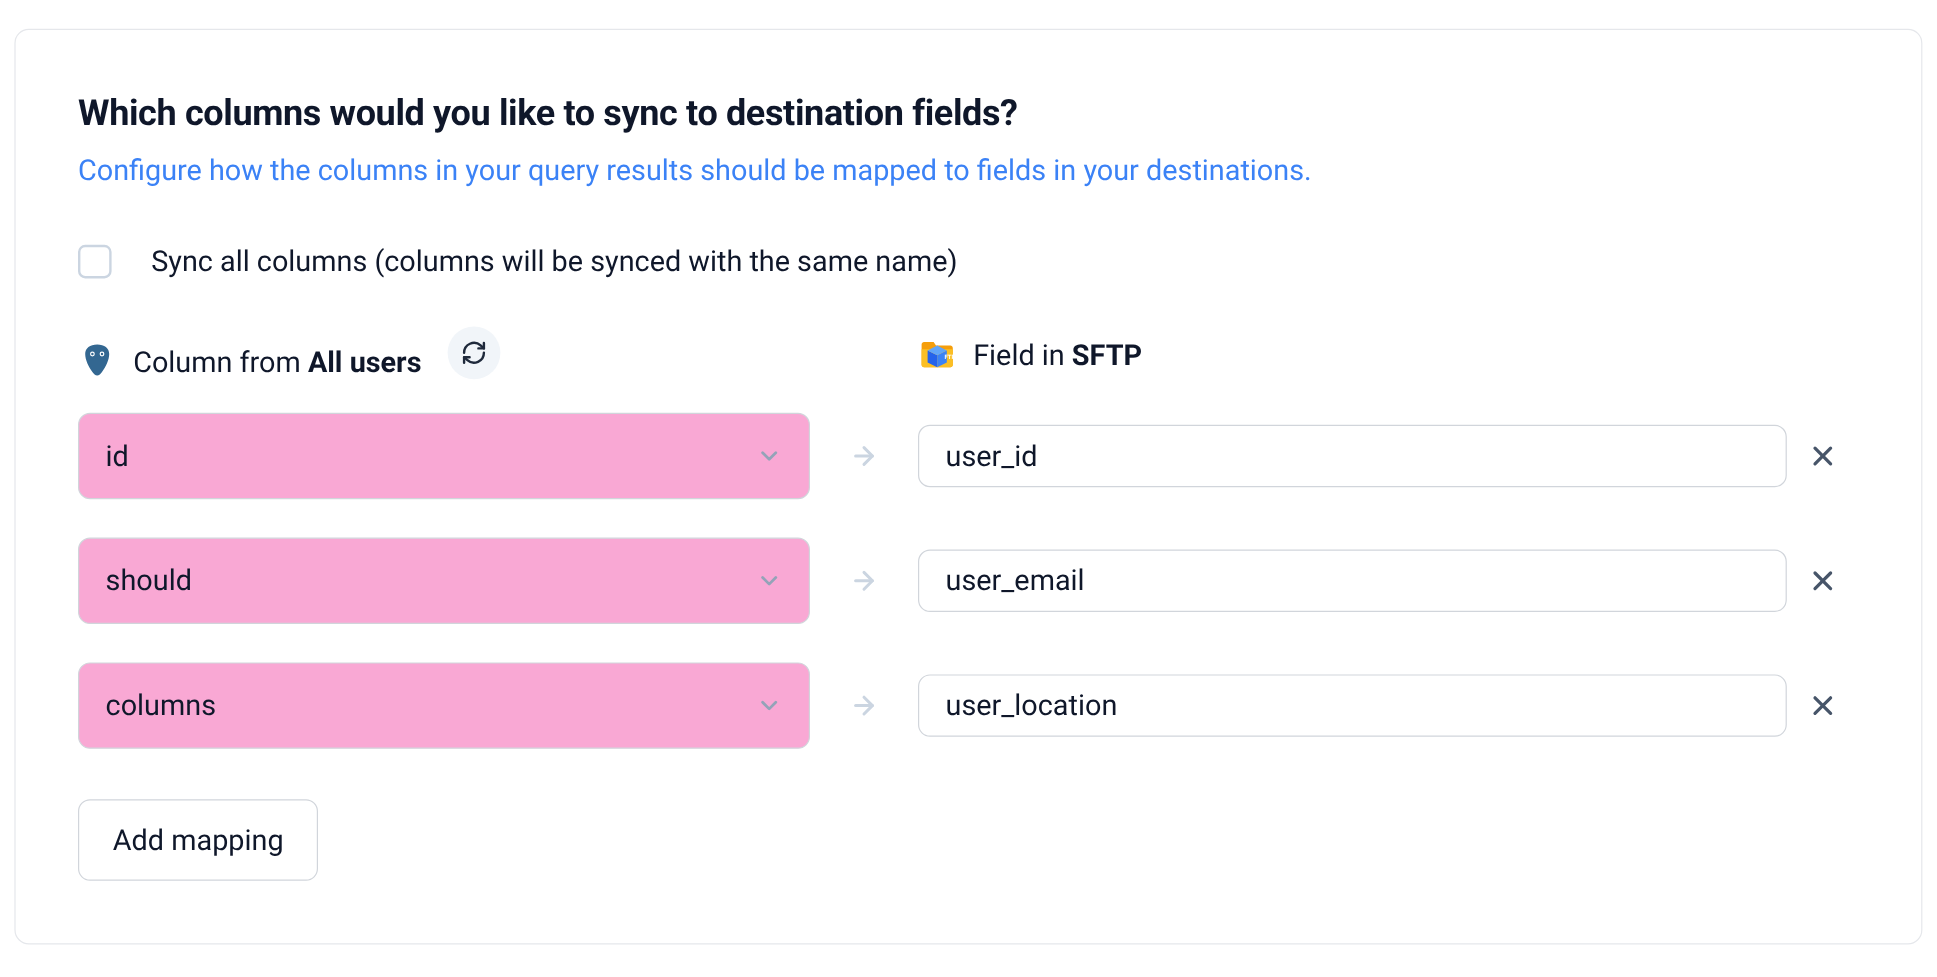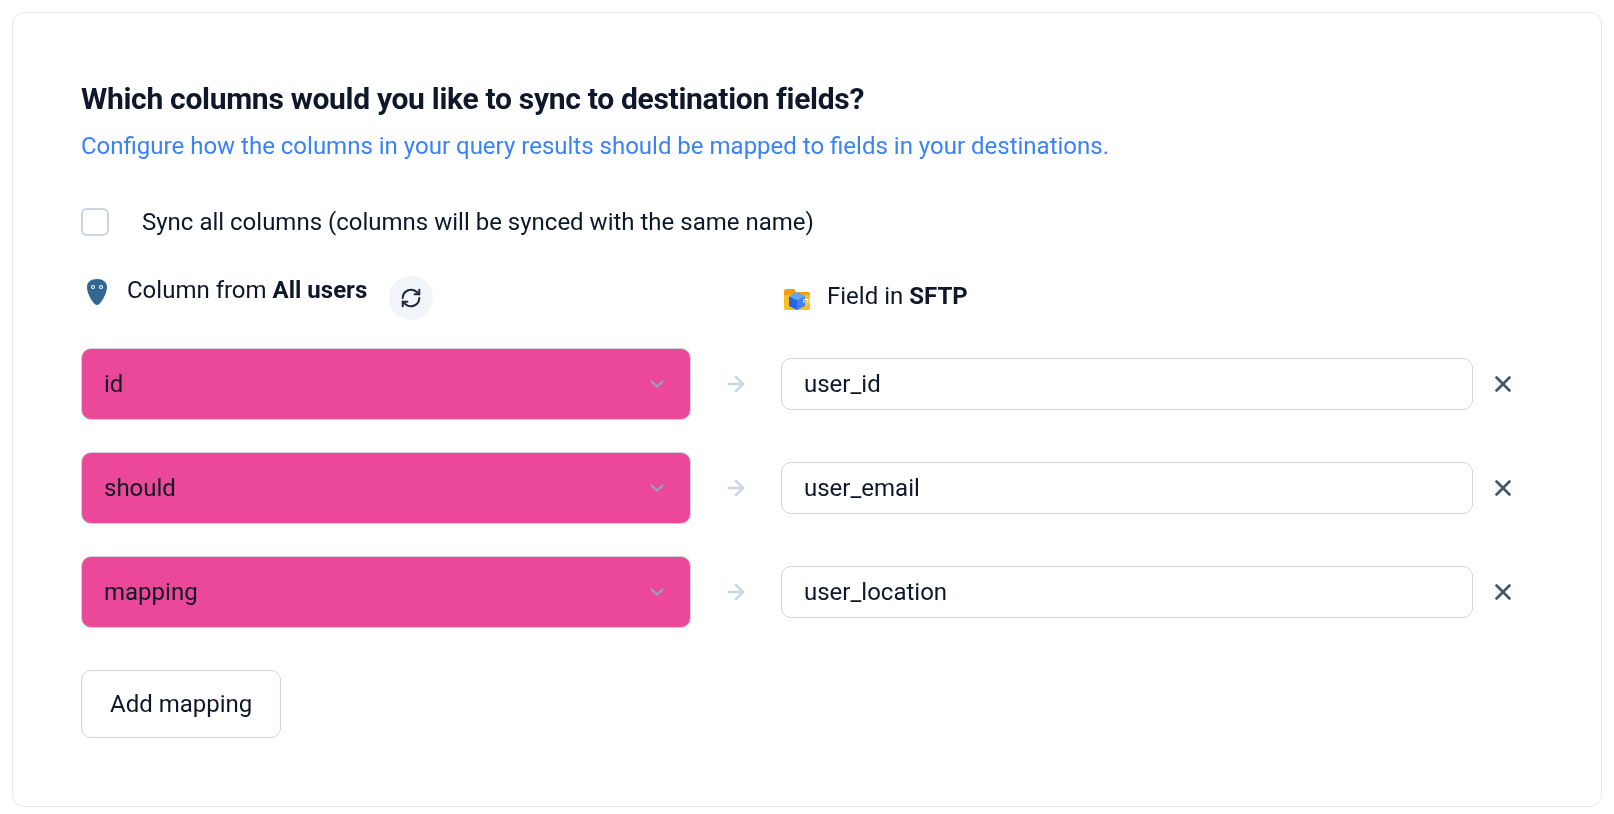--- a/index.html
+++ b/index.html
@@ -8,22 +8,23 @@
       padding: 0;
     }
     body {
       font-family: -apple-system, BlinkMacSystemFont, "Segoe UI", Roboto, Helvetica, Arial, sans-serif;
       background: #fff;
       padding: 12px;
     }
     .card {
       border: 1px solid #e5e7eb;
       border-radius: 12px;
-      padding: 68px;
-      background: #fff;
+      padding: 52px;
+      background: #fff;
+      margin-top: 12px;
     }
     .heading {
       font-size: 30px;
       font-weight: 700;
       color: #0f172a;
       margin-bottom: 16px;
       letter-spacing: -0.01em;
     }
     .subheading {
       font-size: 24px;
@@ -51,21 +52,21 @@
       color: #0f172a;
     }
     .column-headers {
       display: grid;
       grid-template-columns: 610px 90px 1fr 60px;
       align-items: center;
       margin-bottom: 28px;
     }
     .col-header-left, .col-header-right {
       display: flex;
-      align-items: flex-start;
+      align-items: flex-end;
       gap: 14px;
     }
     .col-header-text {
       font-size: 24px;
       color: #0f172a;
     }
     .col-header-text strong {
       font-weight: 700;
     }
     .refresh-btn {
@@ -83,21 +84,21 @@
     .mapping-row {
       display: grid;
       grid-template-columns: 610px 90px 1fr 60px;
       align-items: center;
       margin-bottom: 32px;
     }
     .select-box {
       height: 72px;
       border: 1px solid #d1d5db;
       border-radius: 10px;
-      background: #ec4899;
+      background: #f9a8d4;
       display: flex;
       align-items: center;
       justify-content: space-between;
       padding: 0 22px;
       cursor: pointer;
     }
     .select-value {
       font-size: 24px;
       color: #0f172a;
     }
@@ -251,21 +252,21 @@
       <svg width="26" height="26" viewBox="0 0 24 24" fill="none" stroke="#475569" stroke-width="2.5" stroke-linecap="round">
           <line x1="18" y1="6" x2="6" y2="18"></line>
           <line x1="6" y1="6" x2="18" y2="18"></line>
         </svg>
     </div>
   </div>
 
   
   <div class="mapping-row">
     <div class="select-box">
-      <span class="select-value">mapping</span>
+      <span class="select-value">columns</span>
       <span class="chevron-cell">
         <svg width="22" height="22" viewBox="0 0 24 24" fill="none" stroke="#94a3b8" stroke-width="2.5" stroke-linecap="round" stroke-linejoin="round">
             <polyline points="6 9 12 15 18 9"></polyline>
           </svg>
       </span>
     </div>
     <div class="arrow-cell">
       <svg width="24" height="24" viewBox="0 0 24 24" fill="none" stroke="#cbd5e1" stroke-width="2.5" stroke-linecap="round" stroke-linejoin="round">
           <line x1="5" y1="12" x2="19" y2="12"></line>
           <polyline points="12 5 19 12 12 19"></polyline>

